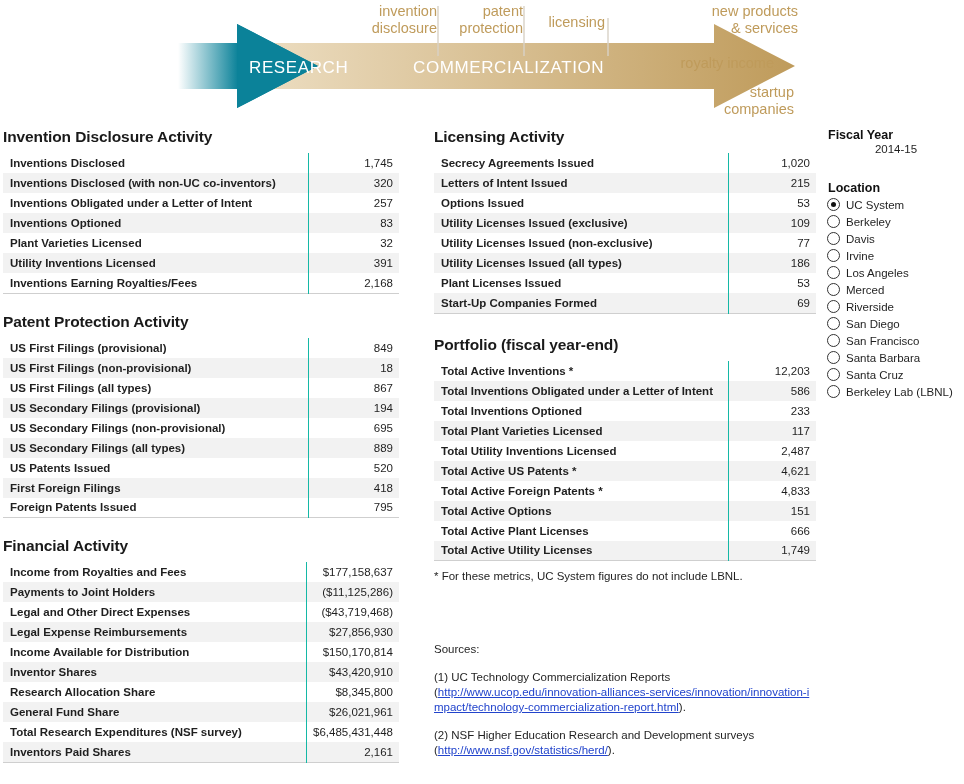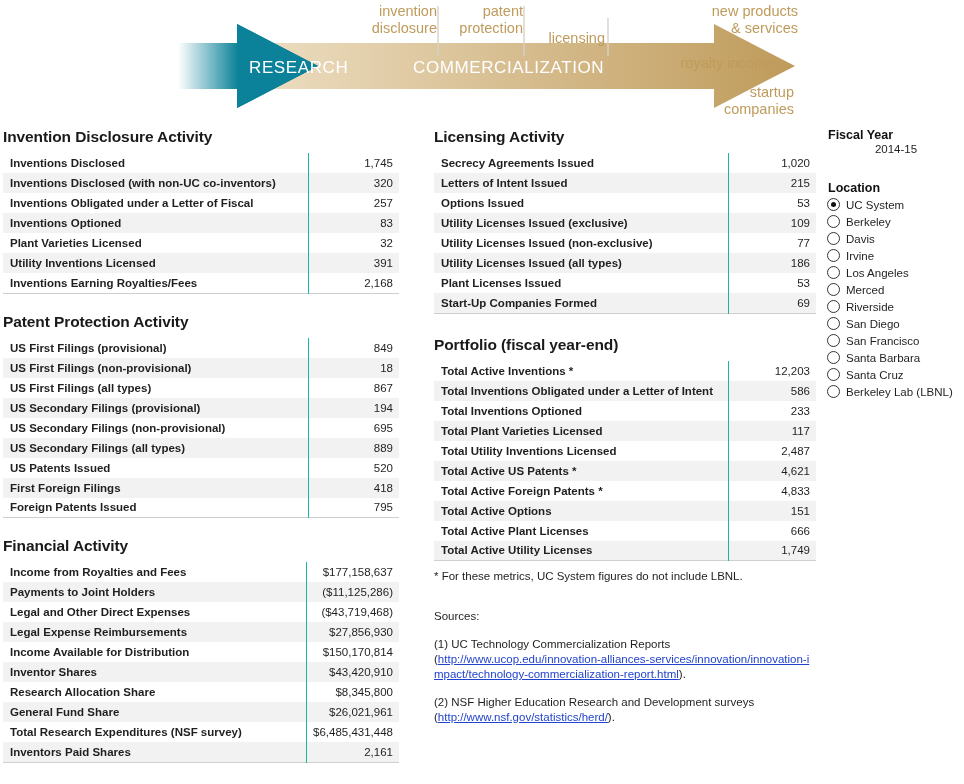--- a/index.html
+++ b/index.html
@@ -19,21 +19,21 @@
     position: absolute;
     font-family: "Liberation Sans", sans-serif;
     color: #bf9b5b;
     font-size: 14.5px;
     line-height: 17px;
     text-align: center;
     white-space: pre-line;
   }
   .bl-invention { left: 349px; top: 3px; width: 88px; text-align: right; }
   .bl-patent    { left: 437px; top: 3px; width: 86px; text-align: right; }
-  .bl-licensing { left: 523px; top: 30px; width: 82px; text-align: right; }
+  .bl-licensing { left: 523px; top: 14px; width: 82px; text-align: right; }
   .bl-newprod   { left: 672px; top: 3px; width: 126px; text-align: right; }
   .bl-royalty   { left: 640px; top: 55px; width: 134px; text-align: right; }
   .bl-startup   { left: 668px; top: 84px; width: 126px; text-align: right; }
   .arrow-word {
     position: absolute;
     color: #ffffff;
     font-size: 17px;
     letter-spacing: 0.6px;
     font-family: "Liberation Sans", sans-serif;
   }
@@ -83,21 +83,21 @@
   .col-mid table.stat td.val { width: 88px; }
 
   .footnote {
     font-size: 11.5px;
     color: #1f1f1f;
     margin-top: 9px;
   }
   .sources {
     font-size: 11.5px;
     color: #1f1f1f;
-    margin-top: 27px;
+    margin-top: 60px;
     line-height: 15px;
   }
   .sources p { margin: 0 0 13px 0; }
   .sources p:last-child { margin-bottom: 0; }
   .srclink { color: #2244cc; text-decoration: underline; word-break: break-all; }
 
   
   .panel-title {
     font-size: 12.5px;
     font-weight: bold;
@@ -185,21 +185,21 @@
         <tbody>
             <tr>
               <td class="lbl">Inventions Disclosed</td>
               <td class="val">1,745</td>
             </tr>
             <tr>
               <td class="lbl">Inventions Disclosed (with non-UC co-inventors)</td>
               <td class="val">320</td>
             </tr>
             <tr>
-              <td class="lbl">Inventions Obligated under a Letter of Fiscal</td>
+              <td class="lbl">Inventions Obligated under a Letter of Intent</td>
               <td class="val">257</td>
             </tr>
             <tr>
               <td class="lbl">Inventions Optioned</td>
               <td class="val">83</td>
             </tr>
             <tr>
               <td class="lbl">Plant Varieties Licensed</td>
               <td class="val">32</td>
             </tr>

